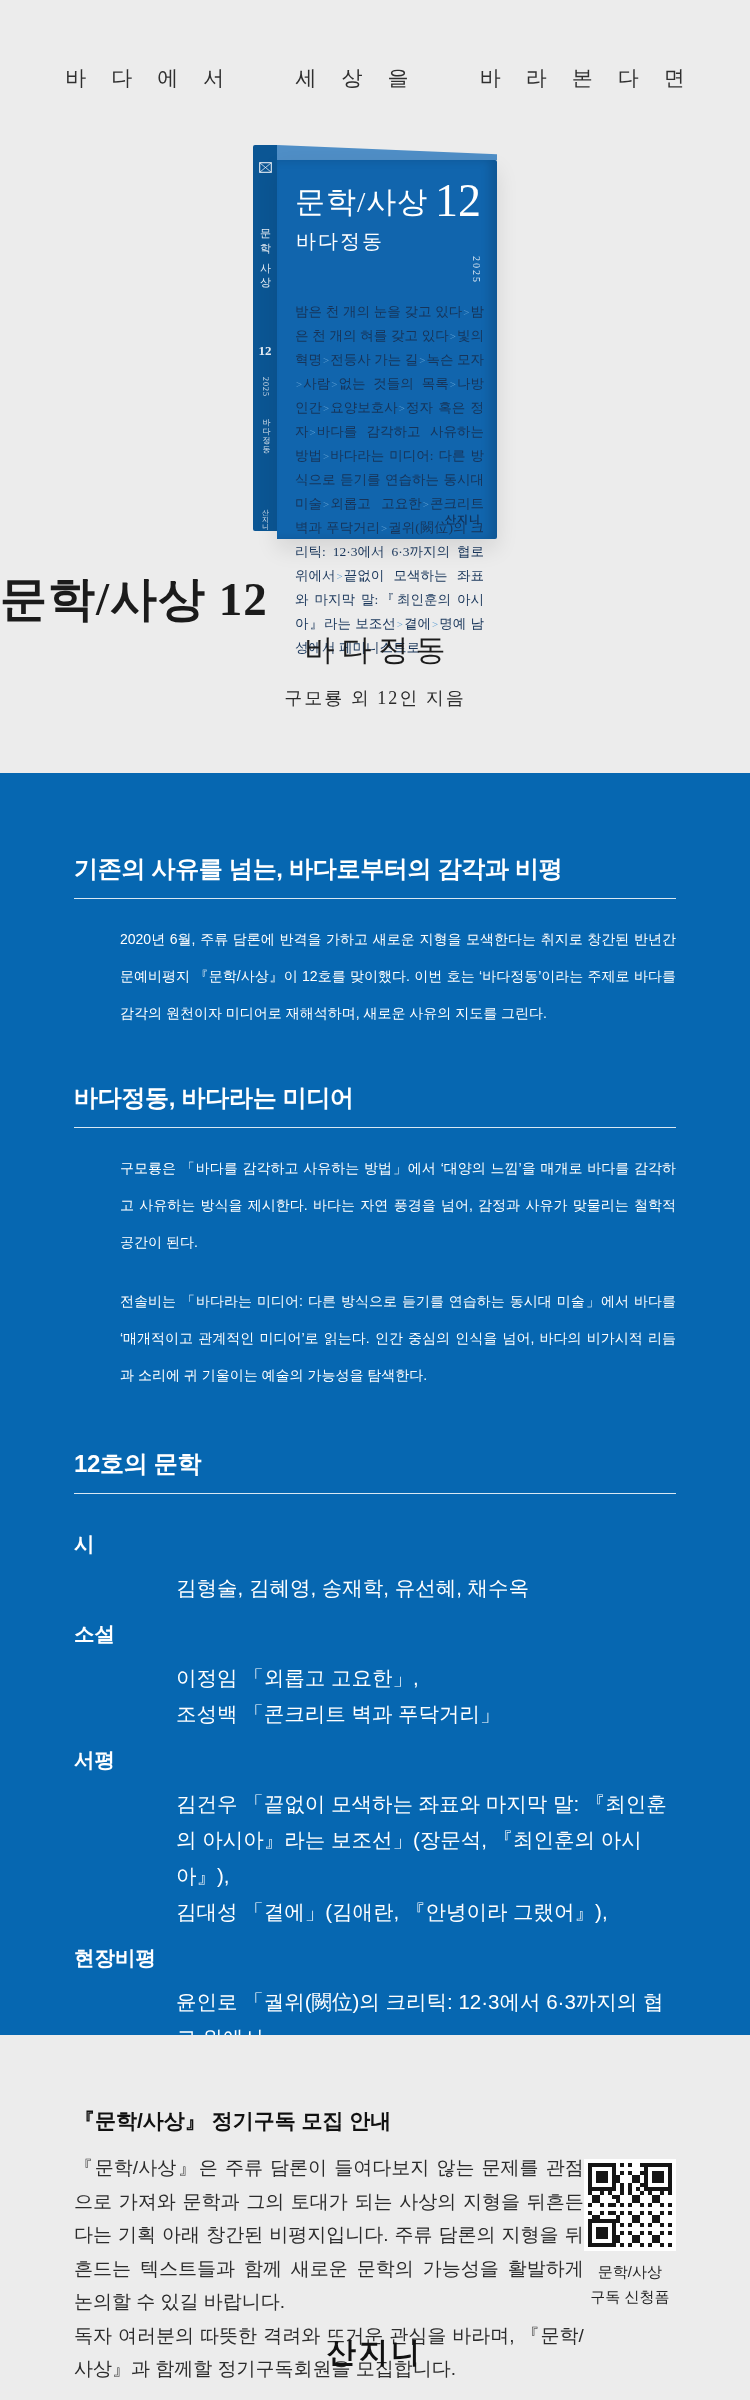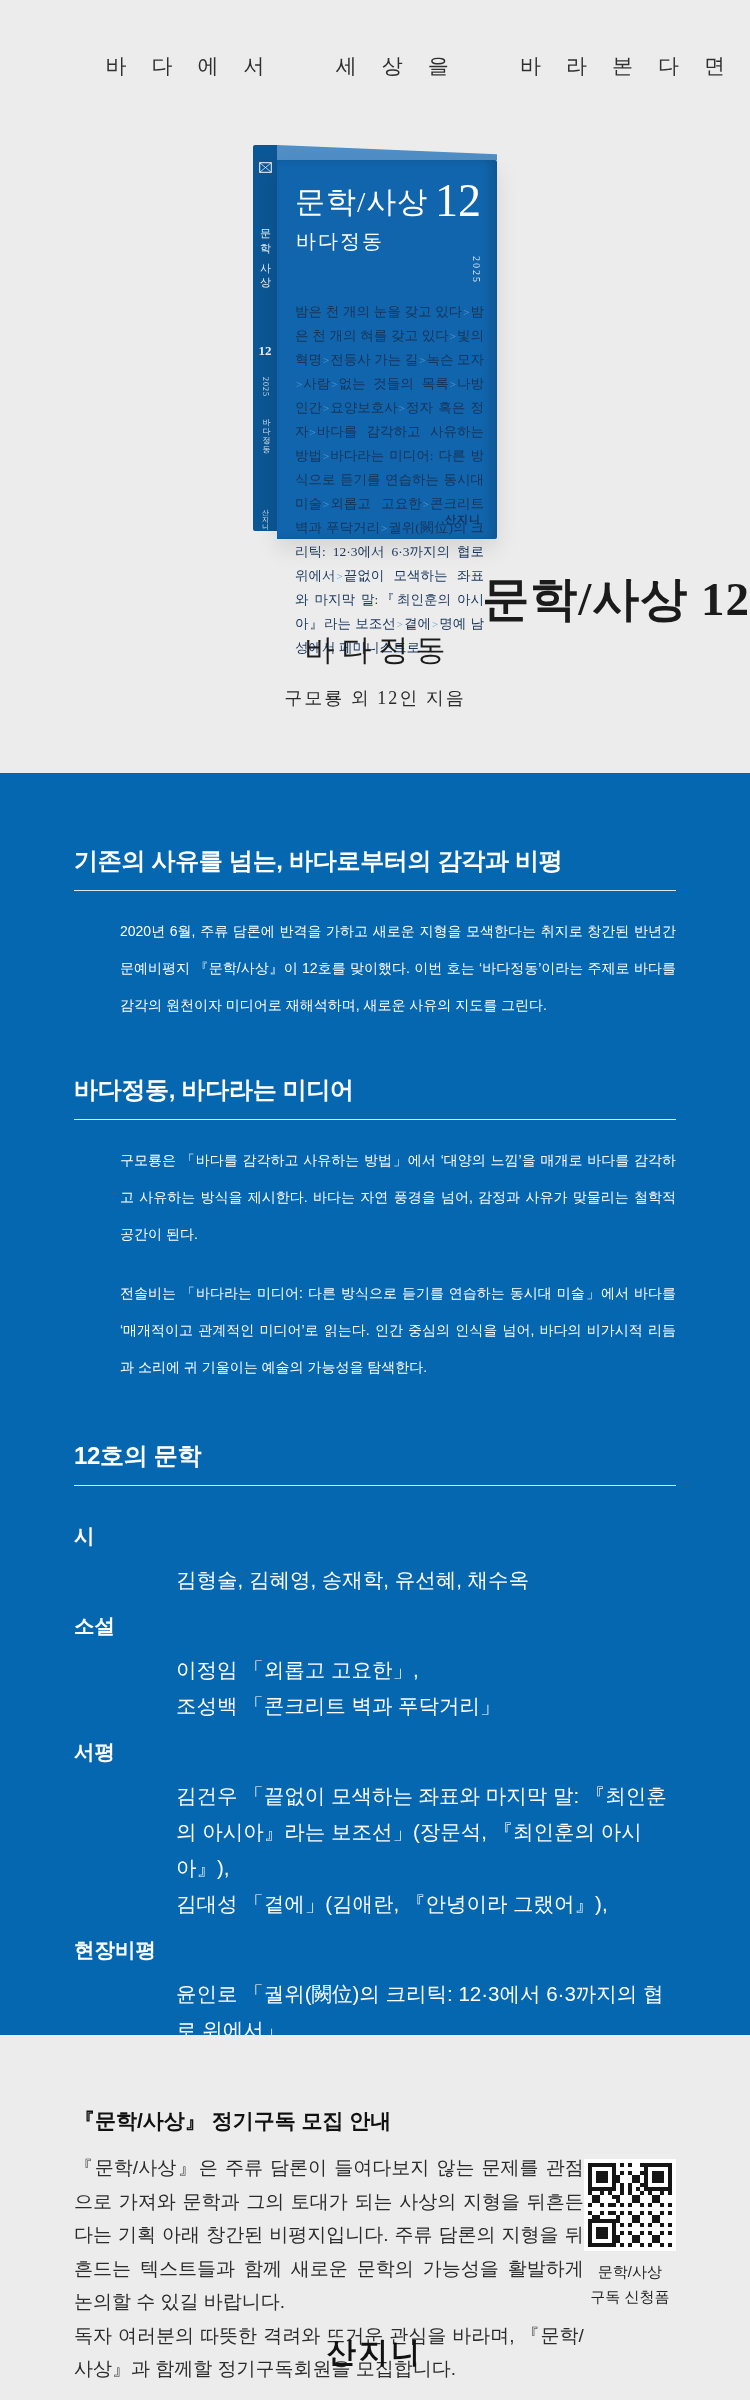--- a/index.html
+++ b/index.html
@@ -7,22 +7,22 @@
   .page {
     position:relative; width:750px; height:2400px; margin:0 auto;
     background:#ececec; overflow:hidden;
     font-family:"Liberation Sans", sans-serif;
   }
 
   
   .top-area { position:relative; width:750px; height:773px; }
 
   .tagline {
-    position:absolute; top:52px; left:0; width:100%;
-    text-align:right; font-family:"Liberation Serif", serif;
+    position:absolute; top:64px; left:0; width:100%;
+    text-align:center; font-family:"Liberation Serif", serif;
     font-size:21px; color:#2f2f2f; letter-spacing:25px; word-spacing:16px;
     text-indent:25px; white-space:nowrap;
   }
 
   
   .book { position:absolute; left:253px; top:145px; width:244px; height:394px; }
   .book-spine {
     position:absolute; left:0; top:0; width:24px; height:386px;
     background:#0b5694; color:#e9eff6; display:flex; flex-direction:column; align-items:center;
     border-radius:2px 0 0 2px;
@@ -67,38 +67,38 @@
     color:#173459; text-align:justify;
   }
   .cover-contents .sep { color:#5e9fd2; font-size:11px; padding:0 1px; }
   .cover-contents .sep:last-child { display:none; }
   .cover-pub {
     position:absolute; right:16px; bottom:12px; color:#12325a;
     font-size:11px; font-weight:bold; letter-spacing:1px;
   }
 
   .main-title {
-    position:absolute; top:568px; left:0; width:100%; text-align:right;
+    position:absolute; top:568px; left:0; width:100%; text-align:left;
     font-family:"Liberation Serif", serif; font-size:47px; font-weight:600;
     color:#1b1b1b; letter-spacing:1px;
   }
   .main-subtitle {
     position:absolute; top:630px; left:0; width:100%; text-align:center;
     font-family:"Liberation Serif", serif; font-size:30px; color:#1b1b1b; letter-spacing:7px;
     text-indent:7px;
   }
   .main-author {
     position:absolute; top:686px; left:0; width:100%; text-align:center;
     font-family:"Liberation Serif", serif; font-size:18px; color:#2a2a2a; letter-spacing:2px;
   }
 
   
   .blue-section {
     position:relative; width:750px; height:1262px; background:#0667b1;
-    padding:0 74px; color:#fff; overflow:hidden;
+    padding:8px 74px; color:#fff; overflow:hidden;
   }
   .bs-h {
     font-size:24px; font-weight:bold; letter-spacing:-.3px;
     padding-bottom:13px; border-bottom:1.5px solid rgba(255,255,255,.85);
   }
   .bs-h1 { margin-top:72px; }
   .bs-h2 { margin-top:50px; text-align:left; }
   .bs-h3 { margin-top:54px; }
   .bs-p {
     margin-top:22px; font-size:14px; line-height:37px; text-align:justify;margin-left:46px;

